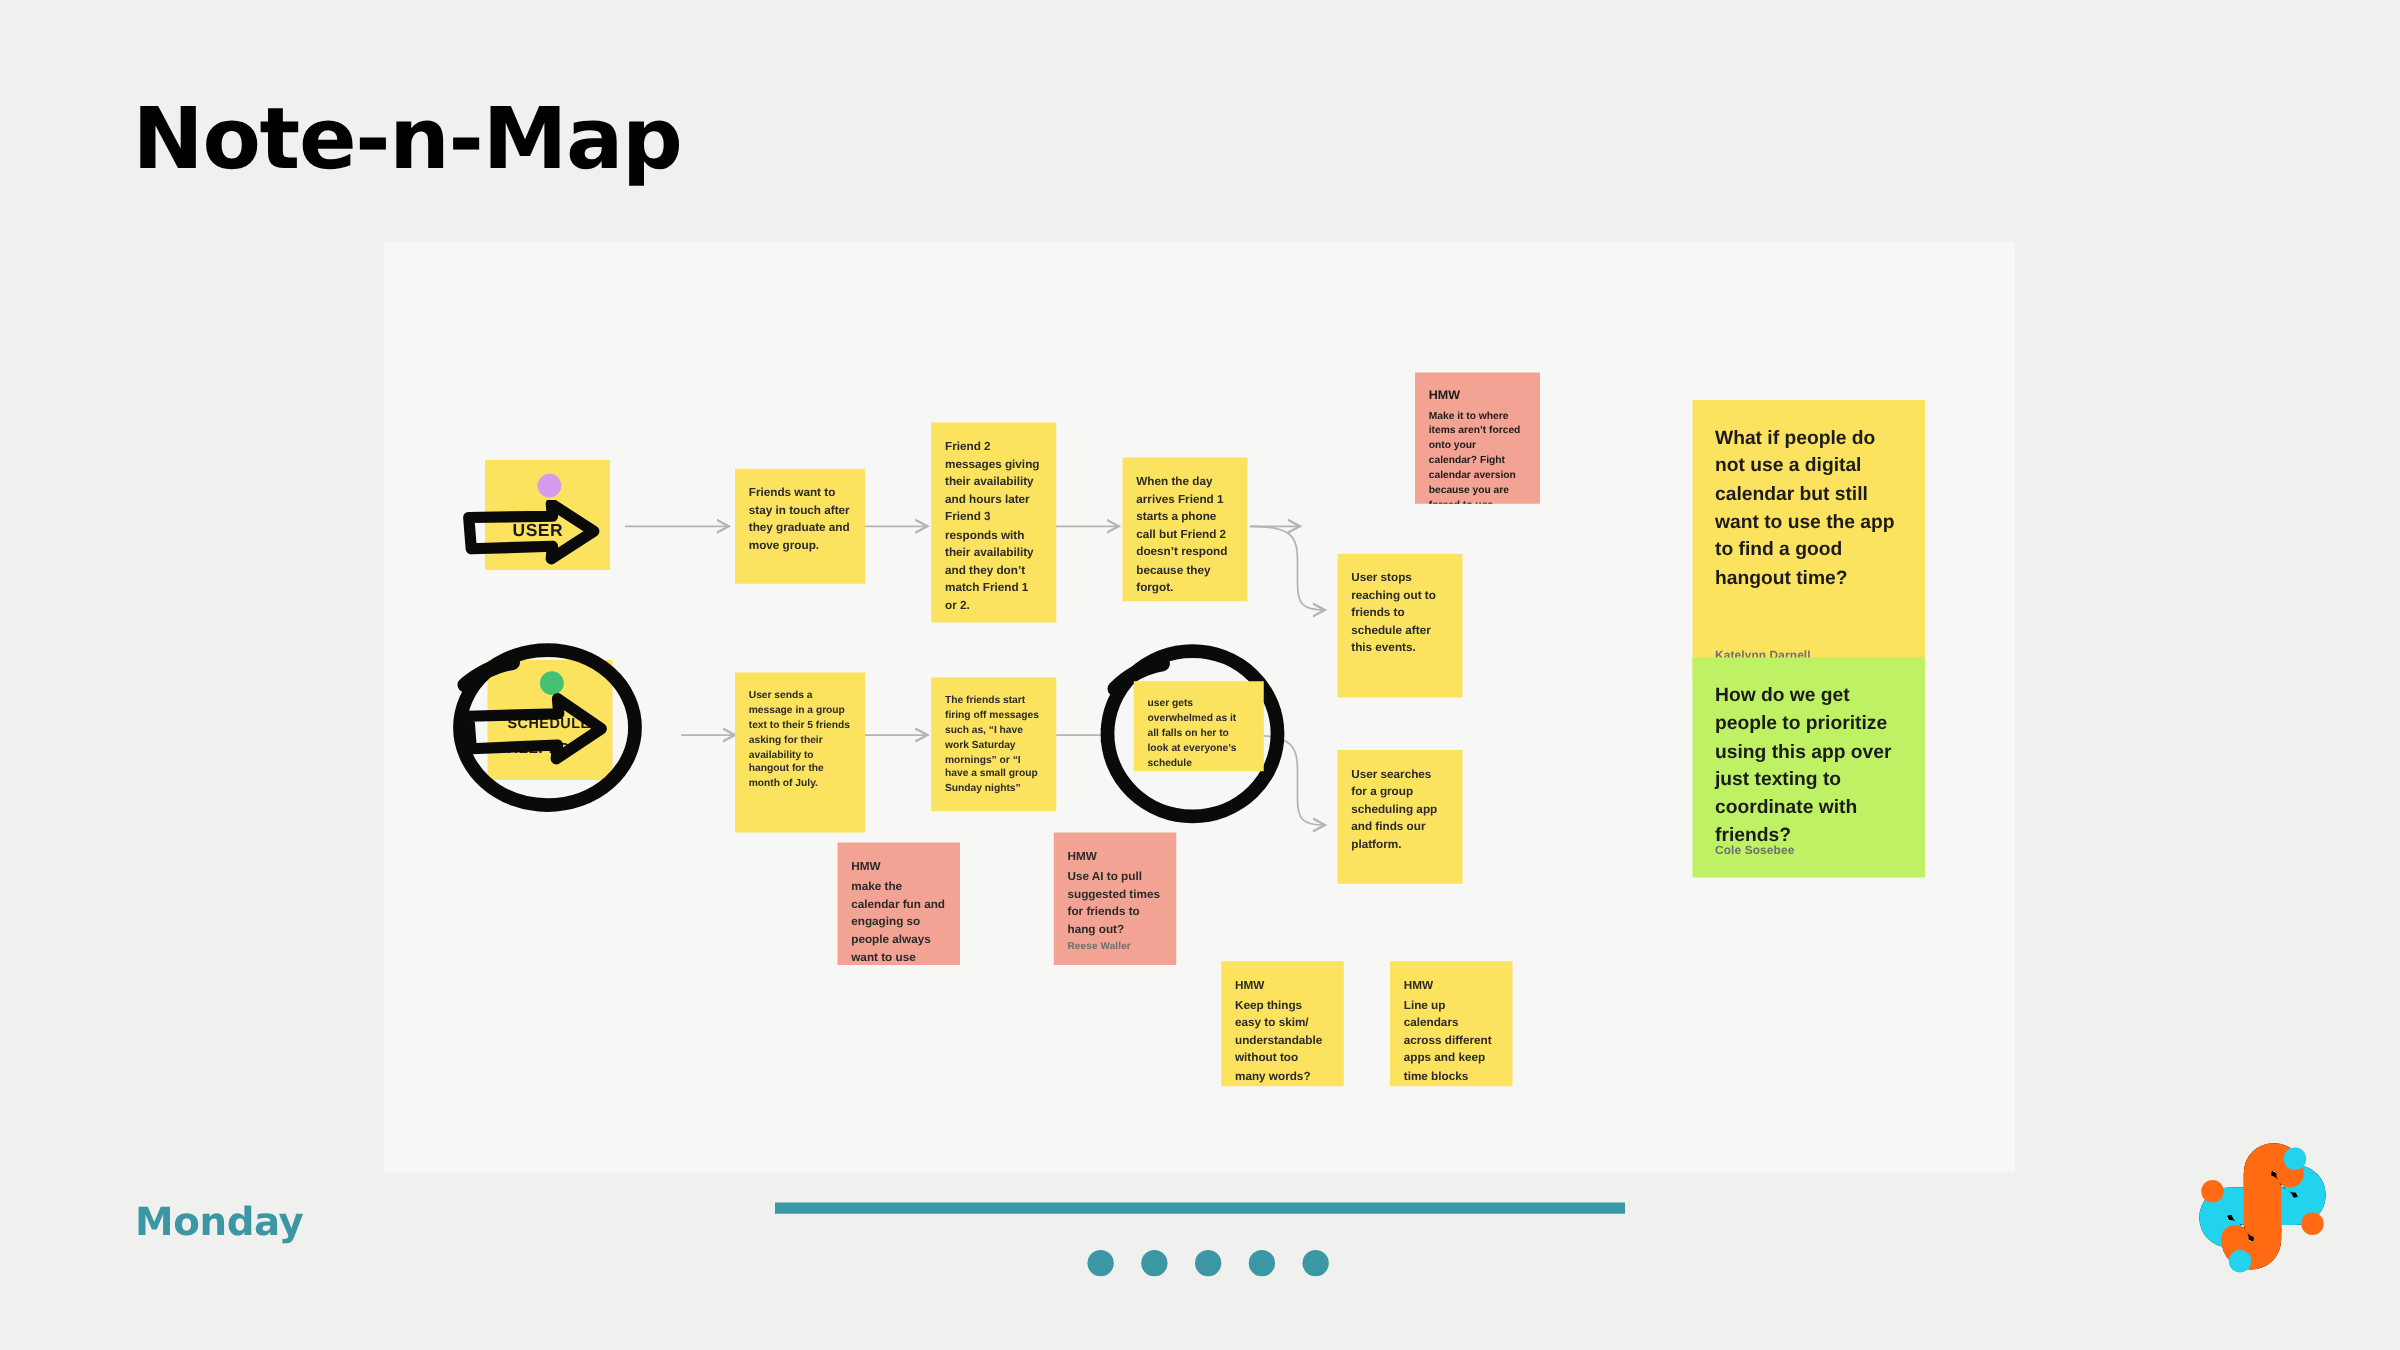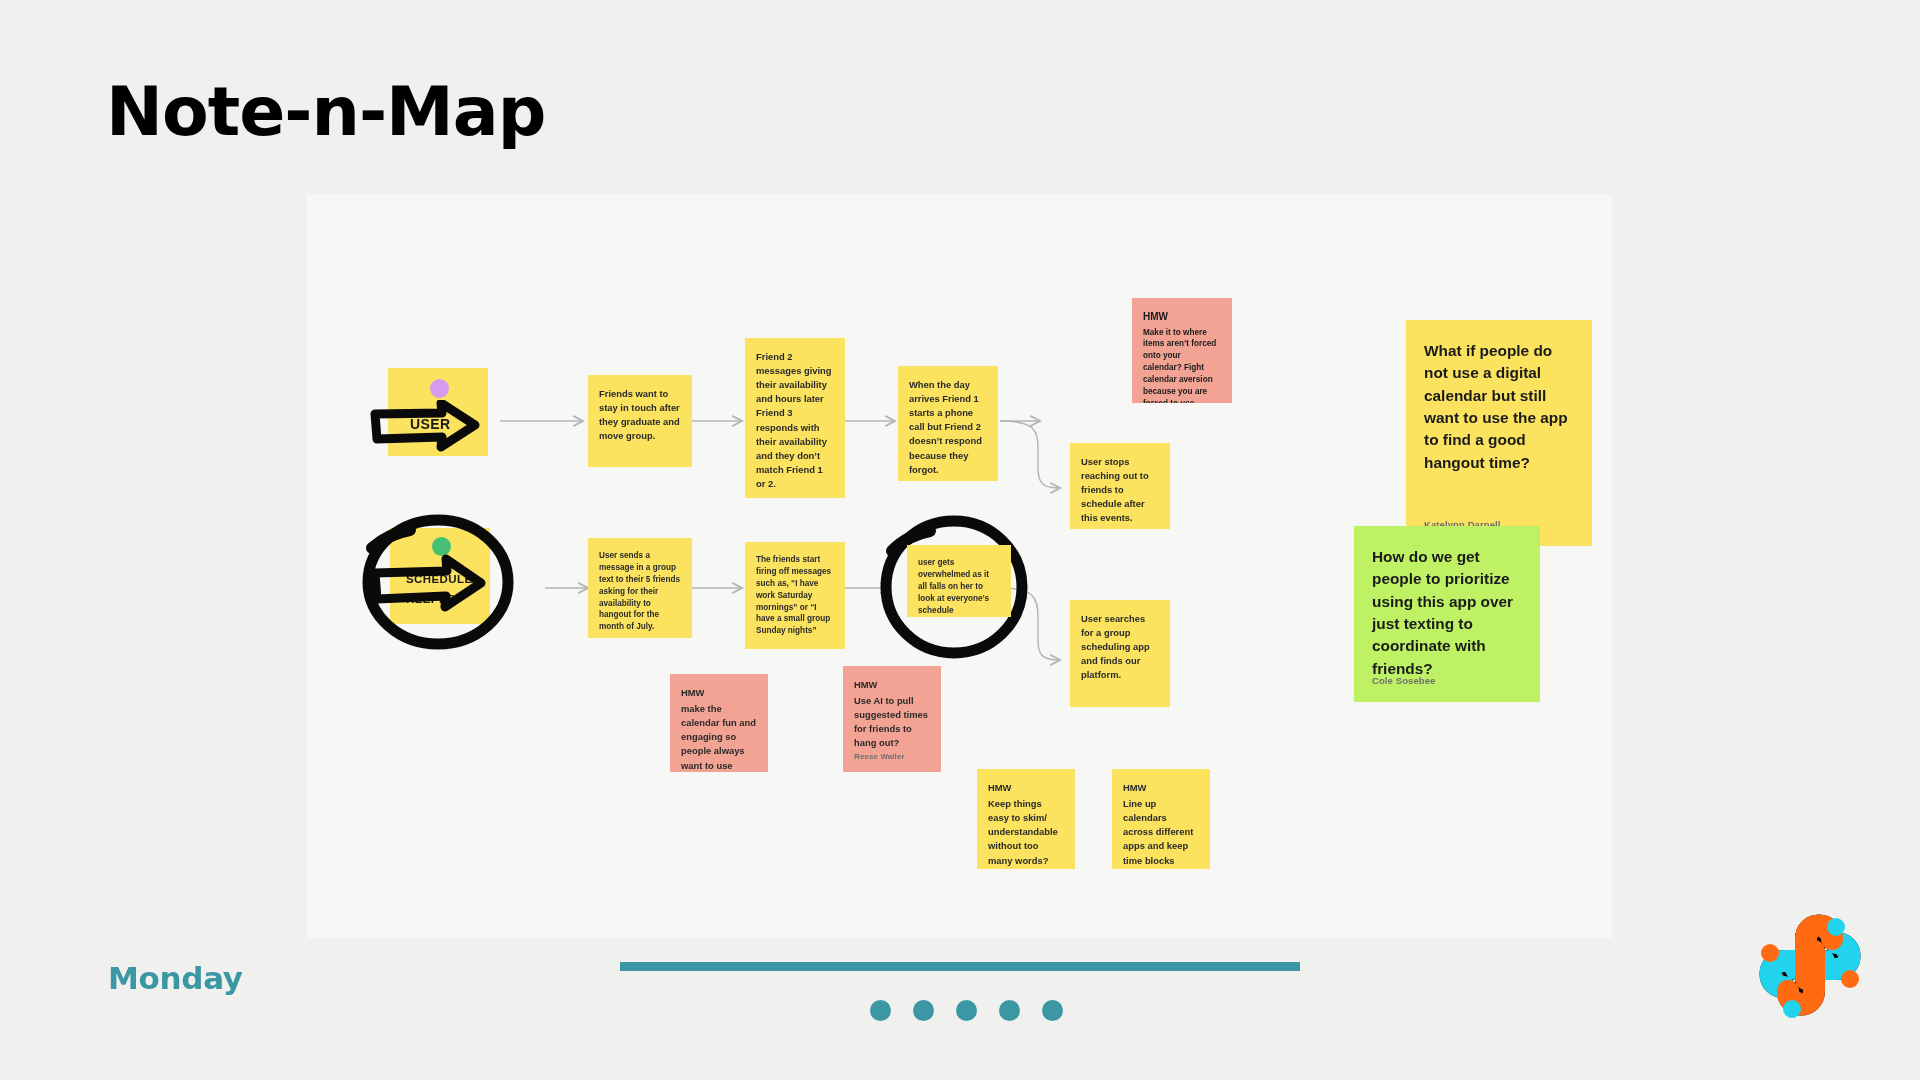--- a/index.html
+++ b/index.html
@@ -143,25 +143,25 @@
   </div>
 
   <div class="note yellow mid-text" style="left:745px;top:338px;width:100px;height:160px;">
     <span class="body">Friend 2 messages giving their availability and hours later Friend 3 responds with their availability and they don’t match Friend 1 or 2.</span>
   </div>
 
   <div class="note yellow mid-text" style="left:898px;top:366px;width:100px;height:115px;">
     <span class="body">When the day arrives Friend 1 starts a phone call but Friend 2 doesn’t respond because they forgot.</span>
   </div>
 
-  <div class="note yellow mid-text" style="left:1070px;top:443px;width:100px;height:86px;">
+  <div class="note yellow mid-text" style="left:1070px;top:443px;width:100px;height:115px;">
     <span class="body">User stops reaching out to friends to schedule after this events.</span>
   </div>
 
-  <div class="note yellow small-text lite" style="left:588px;top:538px;width:104px;height:100px;">
+  <div class="note yellow small-text lite" style="left:588px;top:538px;width:104px;height:128px;">
     <span class="body">User sends a message in a group text to their 5 friends asking for their availability to hangout for the month of July.</span>
   </div>
 
   <div class="note yellow small-text lite" style="left:745px;top:542px;width:100px;height:107px;">
     <span class="body">The friends start firing off messages such as, “I have work Saturday mornings” or “I have a small group Sunday nights”</span>
   </div>
 
   <svg style="position:absolute;left:876px;top:515px;width:160px;height:150px;">
     <ellipse cx="78" cy="72" rx="68" ry="66" fill="none" stroke="#0a0a0a" stroke-width="11"></ellipse>
     <path d="M16,36 C28,24 42,18 54,16" fill="none" stroke="#0a0a0a" stroke-width="12" stroke-linecap="round"></path>
@@ -194,21 +194,21 @@
   <div class="note yellow mid-text" style="left:977px;top:769px;width:98px;height:100px;">
     <span class="hmw">HMW</span>
     <span class="body">Keep things easy to skim/ understandable without too many words?</span>
   </div>
 
   <div class="note yellow mid-text" style="left:1112px;top:769px;width:98px;height:100px;">
     <span class="hmw">HMW</span>
     <span class="body">Line up calendars across different apps and keep time blocks available?</span>
   </div>
 
-  <div class="note yellow big-text" style="left:1406px;top:320px;width:186px;height:226px;padding:20px 18px;">
+  <div class="note yellow big-text" style="left:1354px;top:320px;width:186px;height:226px;padding:20px 18px;">
     <span class="body">What if people do not use a digital calendar but still want to use the app to find a good hangout time?</span>
     <span class="author" style="left:18px;bottom:14px;font-size:9.5px;">Katelynn Darnell</span>
   </div>
 
   <div class="note green big-text" style="left:1354px;top:526px;width:186px;height:176px;padding:20px 18px;">
     <span class="body">How do we get people to prioritize using this app over just texting to coordinate with friends?</span>
     <span class="author" style="left:18px;bottom:14px;font-size:9.5px;">Cole Sosebee</span>
   </div>
 
   <div id="footer-day">Monday</div>

